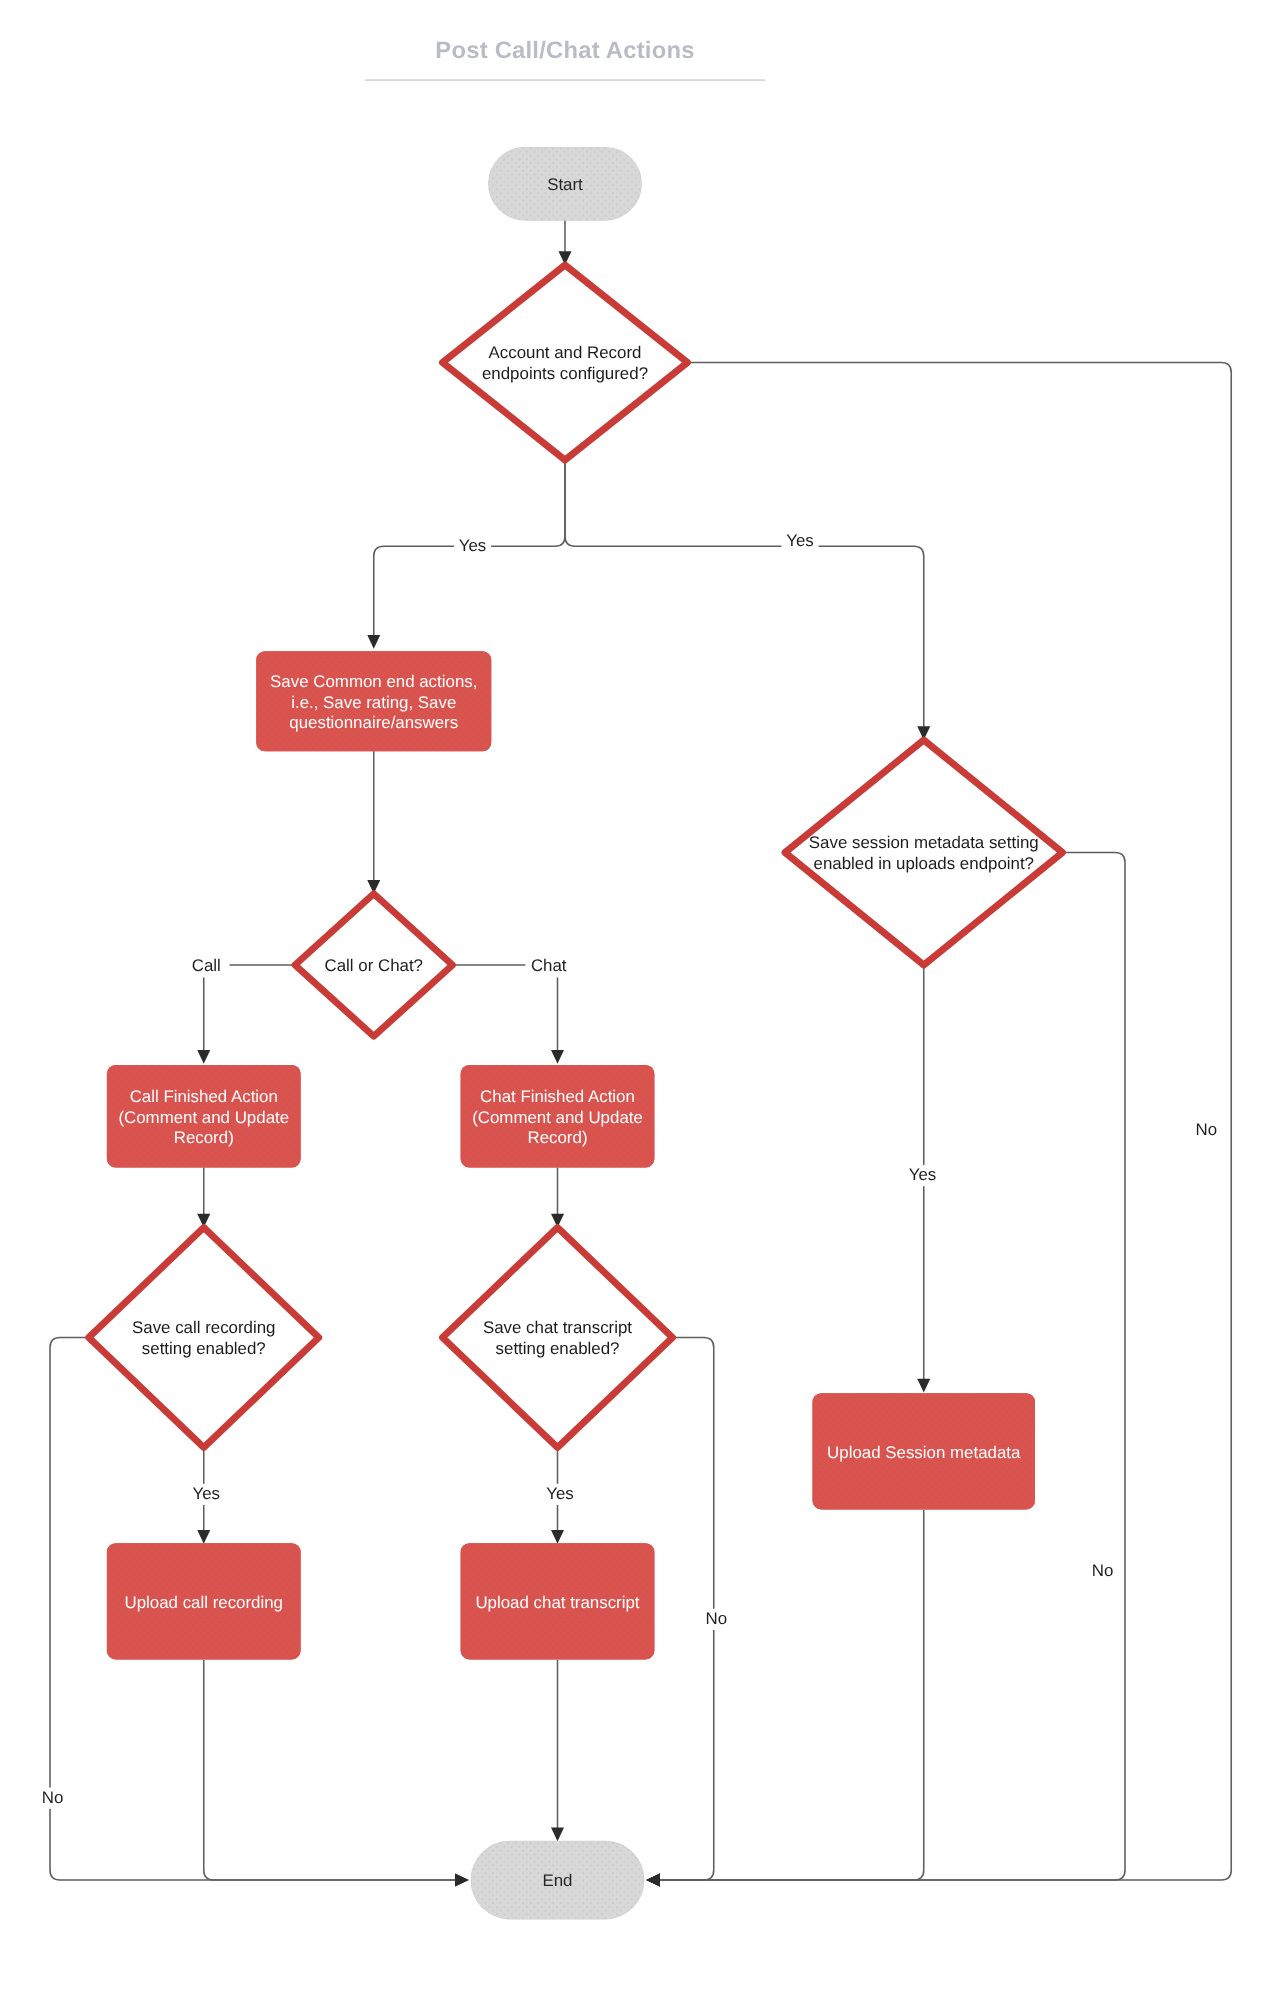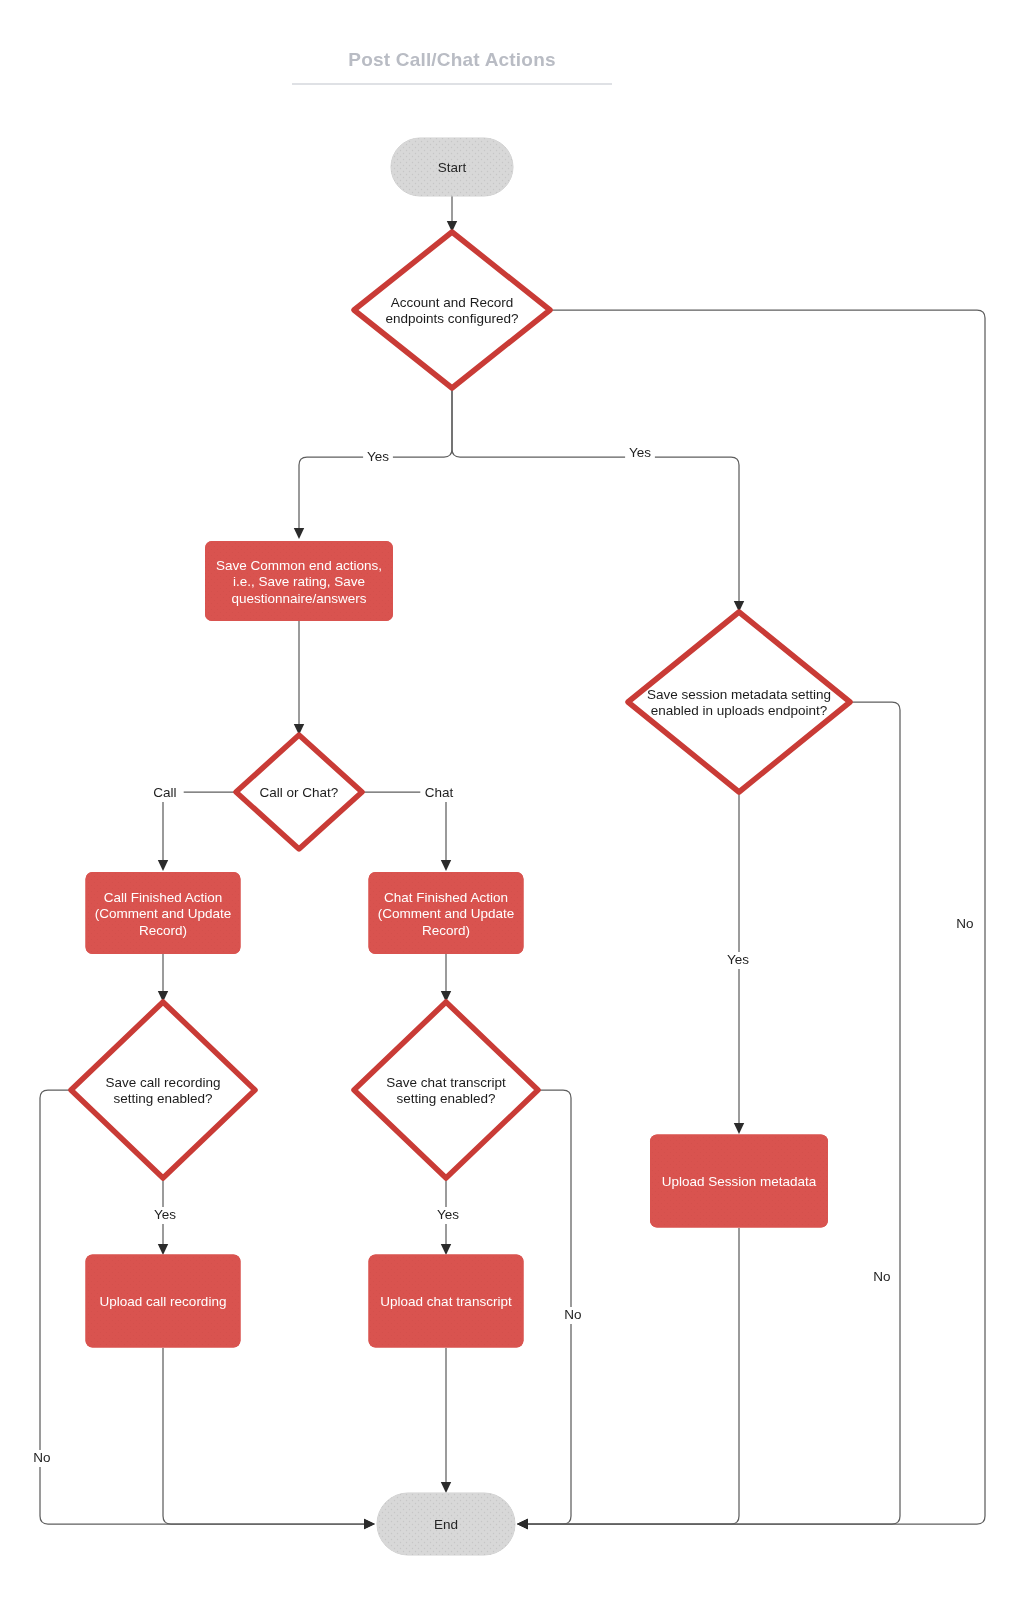--- a/index.html
+++ b/index.html
@@ -12,21 +12,20 @@
     height: 1600px;
     font-family: "Liberation Sans", sans-serif;
     -webkit-font-smoothing: antialiased;
     position: relative;
     overflow: hidden;
   }
   #diagram-root {
     position: relative;
     width: 1028px;
     height: 1392px;
-    margin-top: 20px;
   }
   svg.flow-canvas {
     position: absolute;
     top: 0;
     left: 0;
     width: 1028px;
     height: 1600px;
     display: block;
   }
   .title-text {

